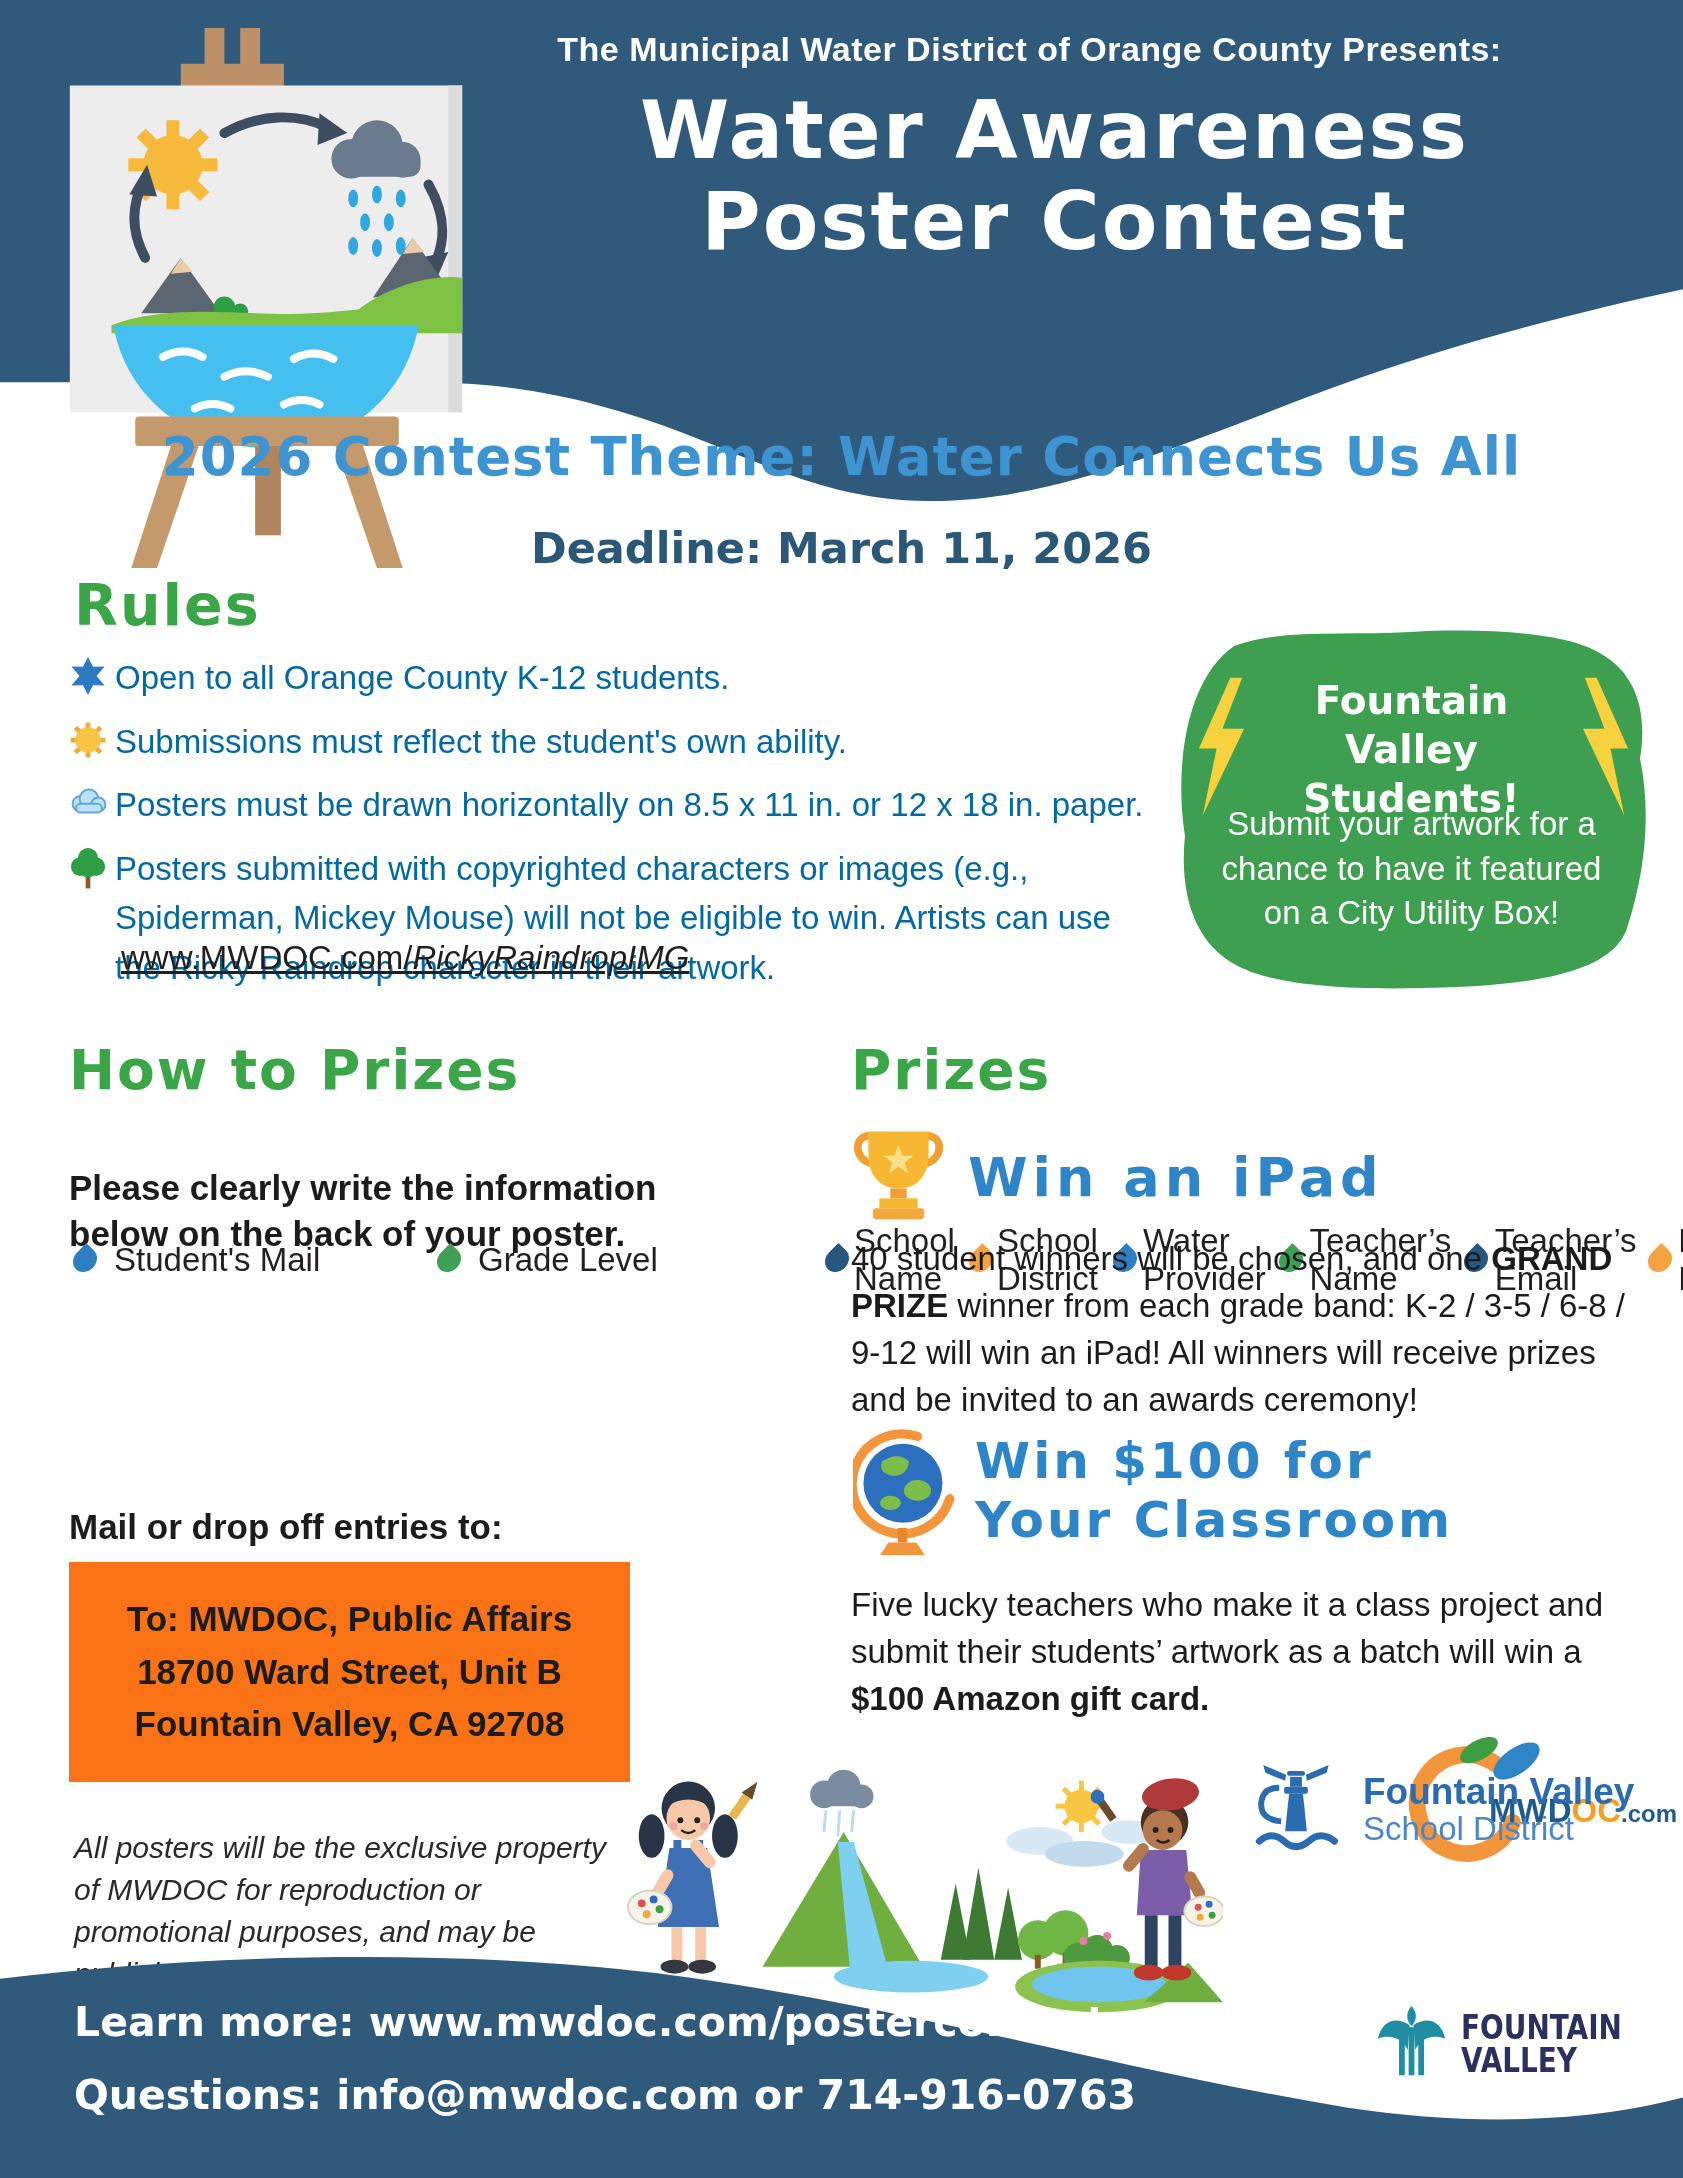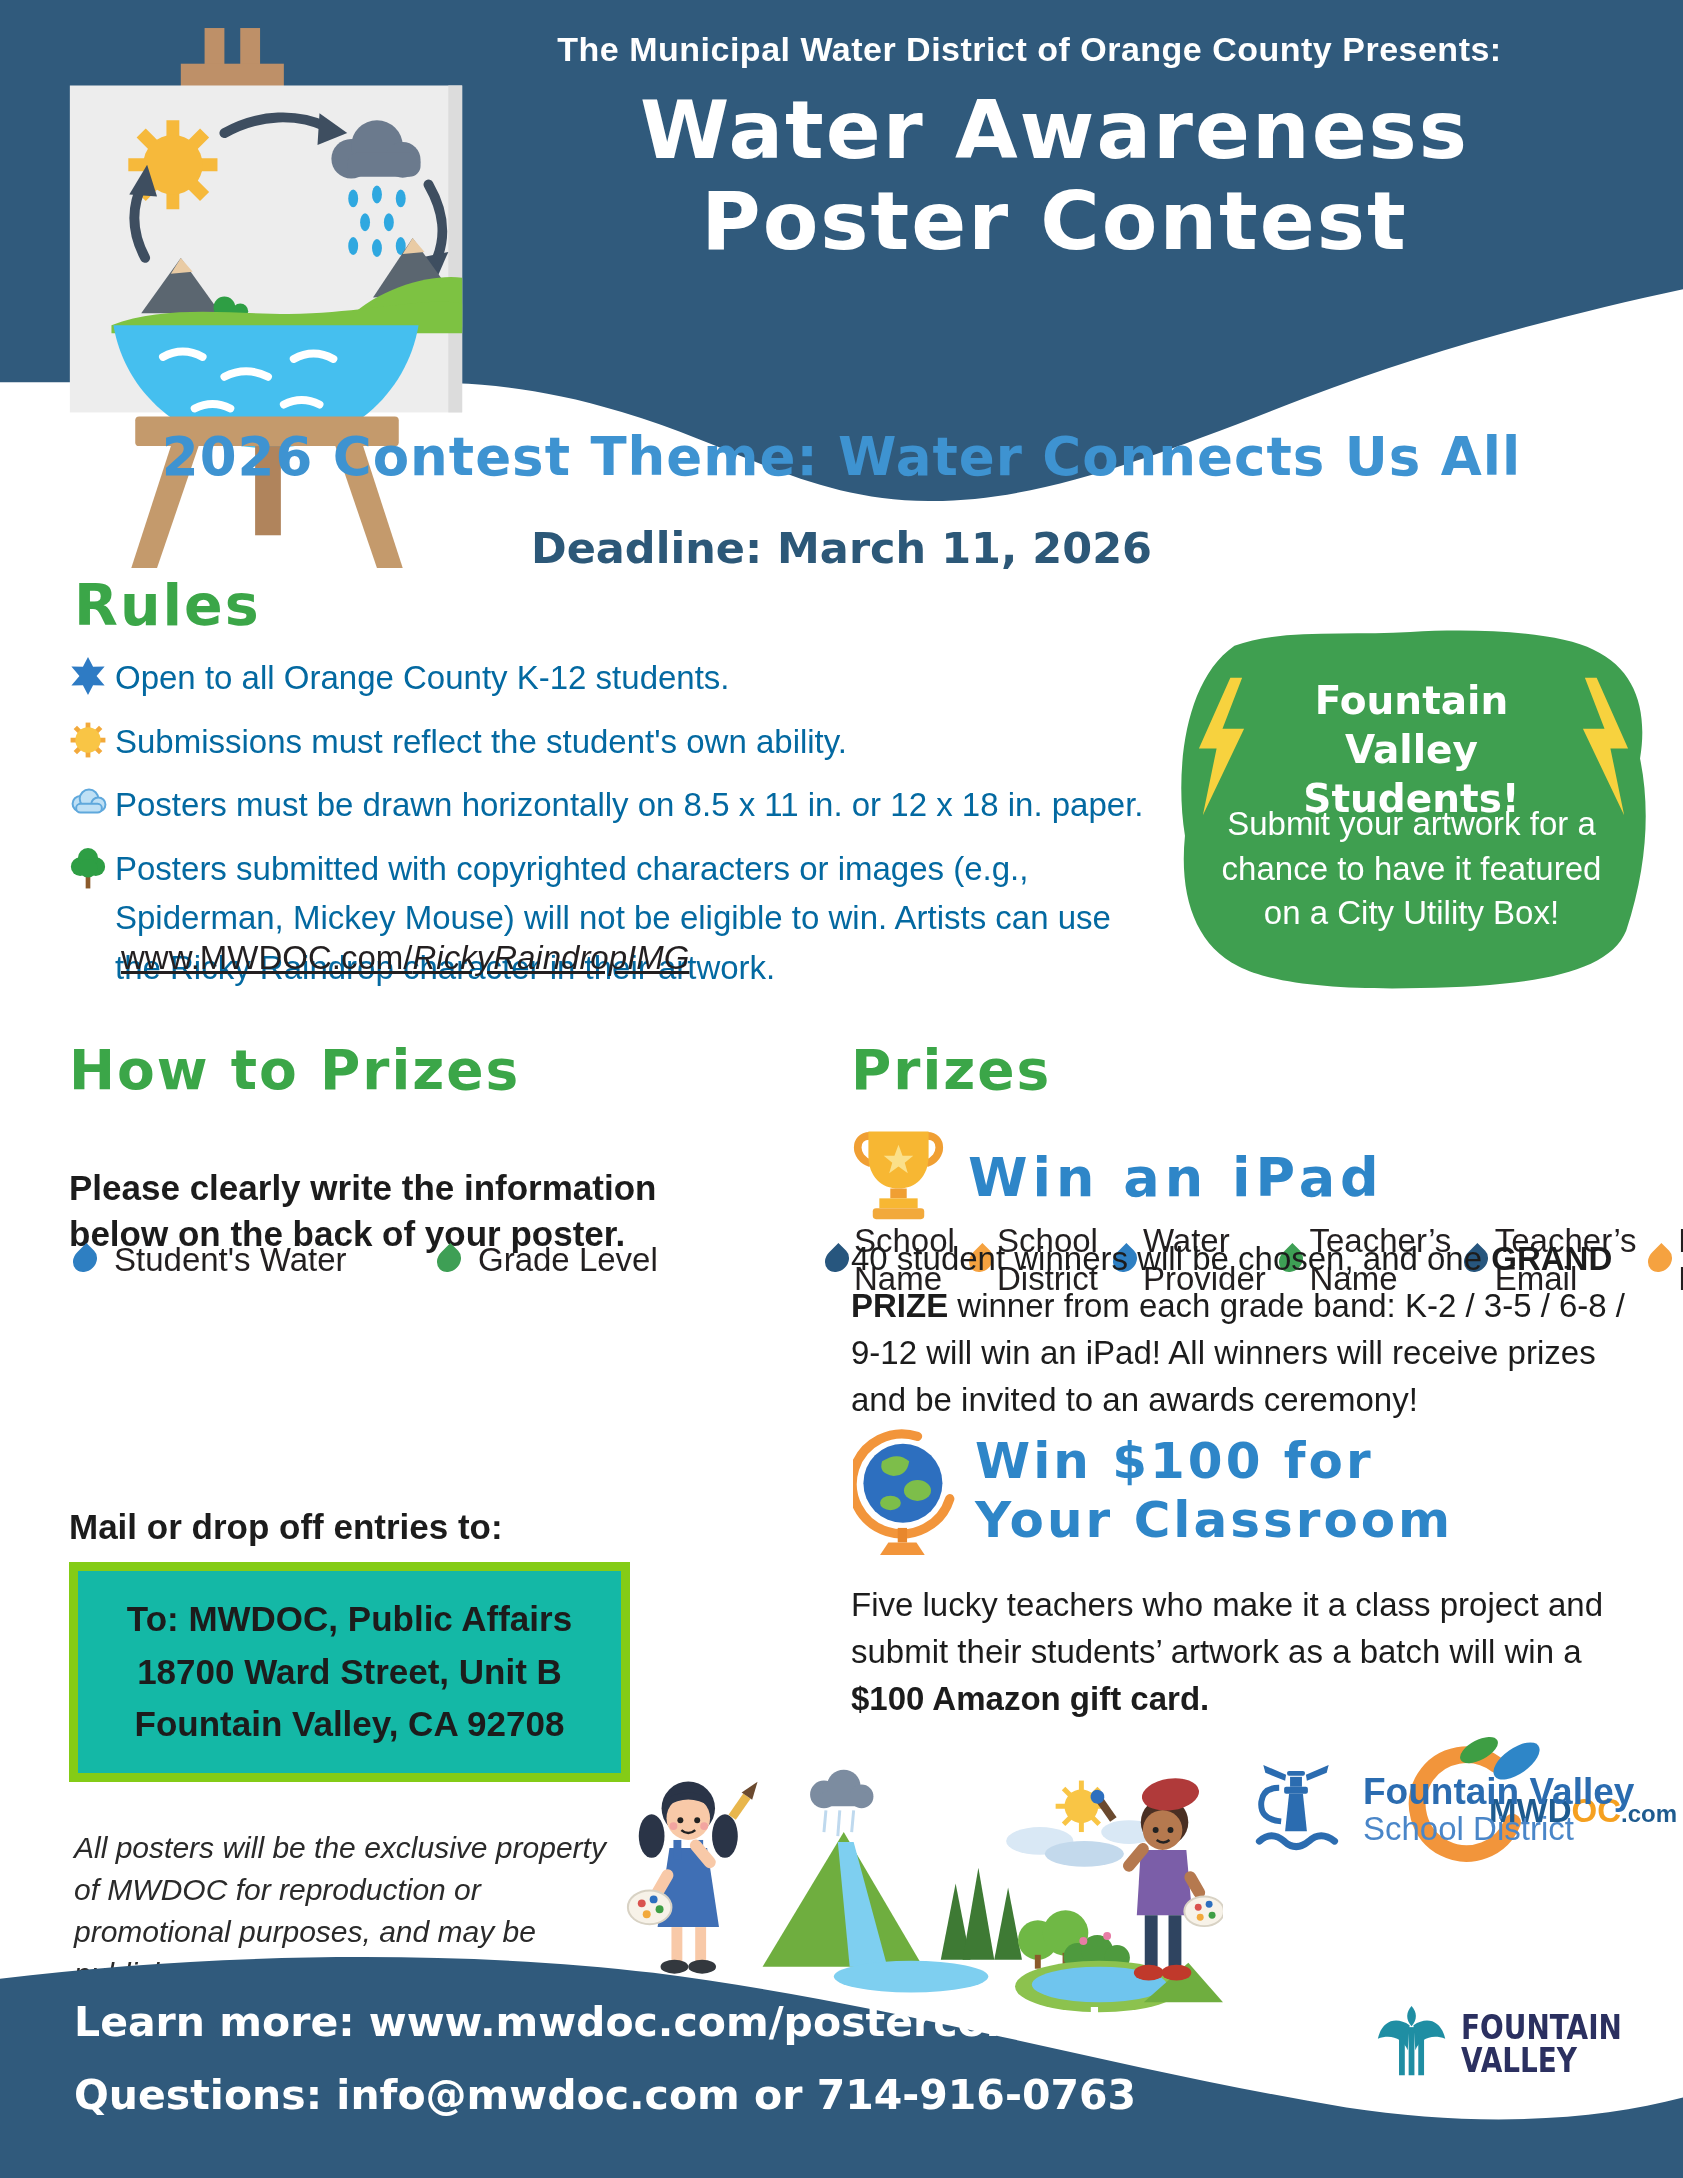--- a/index.html
+++ b/index.html
@@ -48,21 +48,21 @@
                 line-height:1.3;color:#1c1c1c;margin-top:36px;}
   .fields{top:1238px;left:71px;width:752px;display:grid;grid-template-columns:364px 388px;
           grid-auto-rows:43px;grid-auto-flow:column;}
   .field{display:flex;align-items:center;gap:15px;font-size:33px;color:#231F20;}
   .dropwrap{width:28px;height:34px;position:relative;}
   .drop{position:absolute;left:3px;top:6px;width:22px;height:22px;border-radius:0 50% 50% 50%;
         transform:rotate(45deg) scale(1,1.18);}
   .c-blue{background:#2E7FC2;} .c-green{background:#3E9F55;}
   .c-navy{background:#27567E;} .c-orange{background:#F5A240;}
   .mail-label{top:1507px;left:69px;font-size:35px;font-weight:bold;color:#1c1c1c;}
-  .addr-box{top:1562px;left:69px;width:543px;border:9px solid #84cc16;background:#14b8a6;
+  .addr-box{top:1562px;left:69px;width:543px;border:9px solid #f97316;background:#f97316;
             padding:22px 0;text-align:center;font-size:35px;font-weight:bold;line-height:1.5;color:#1c1c1c;}
   .disclaimer{top:1827px;left:74px;width:554px;font-style:italic;font-size:30px;
               line-height:1.4;color:#2a2a2a;}
 
   
   .prizes-h{top:1038px;left:851px;}
   .trophy{top:1125px;left:849px;}
   .ipad-title{top:1146px;left:968px;font-family:"DejaVu Sans",sans-serif;font-weight:bold;
               font-size:54px;color:#2E86C8;letter-spacing:5px;}
   .ipad-body{top:1236px;left:851px;width:807px;font-size:33px;line-height:1.42;color:#1c1c1c;}
@@ -235,21 +235,21 @@
   </div>
 
   <div class="abs green-h submit-h" style="font-size:55px;">How to Prizes</div>
   <div class="abs submit-intro">Please clearly write the information below on the back of your poster.</div>
 
   <div class="abs fields">
     <div class="field">
         <span class="dropwrap">
           <span class="drop c-blue"></span>
         </span>
-        <span>Student's Water</span>
+        <span>Student's Mail</span>
       </div>
     <div class="field">
         <span class="dropwrap">
           <span class="drop c-green"></span>
         </span>
         <span>Grade Level</span>
       </div>
     <div class="field">
         <span class="dropwrap">
           <span class="drop c-navy"></span>

